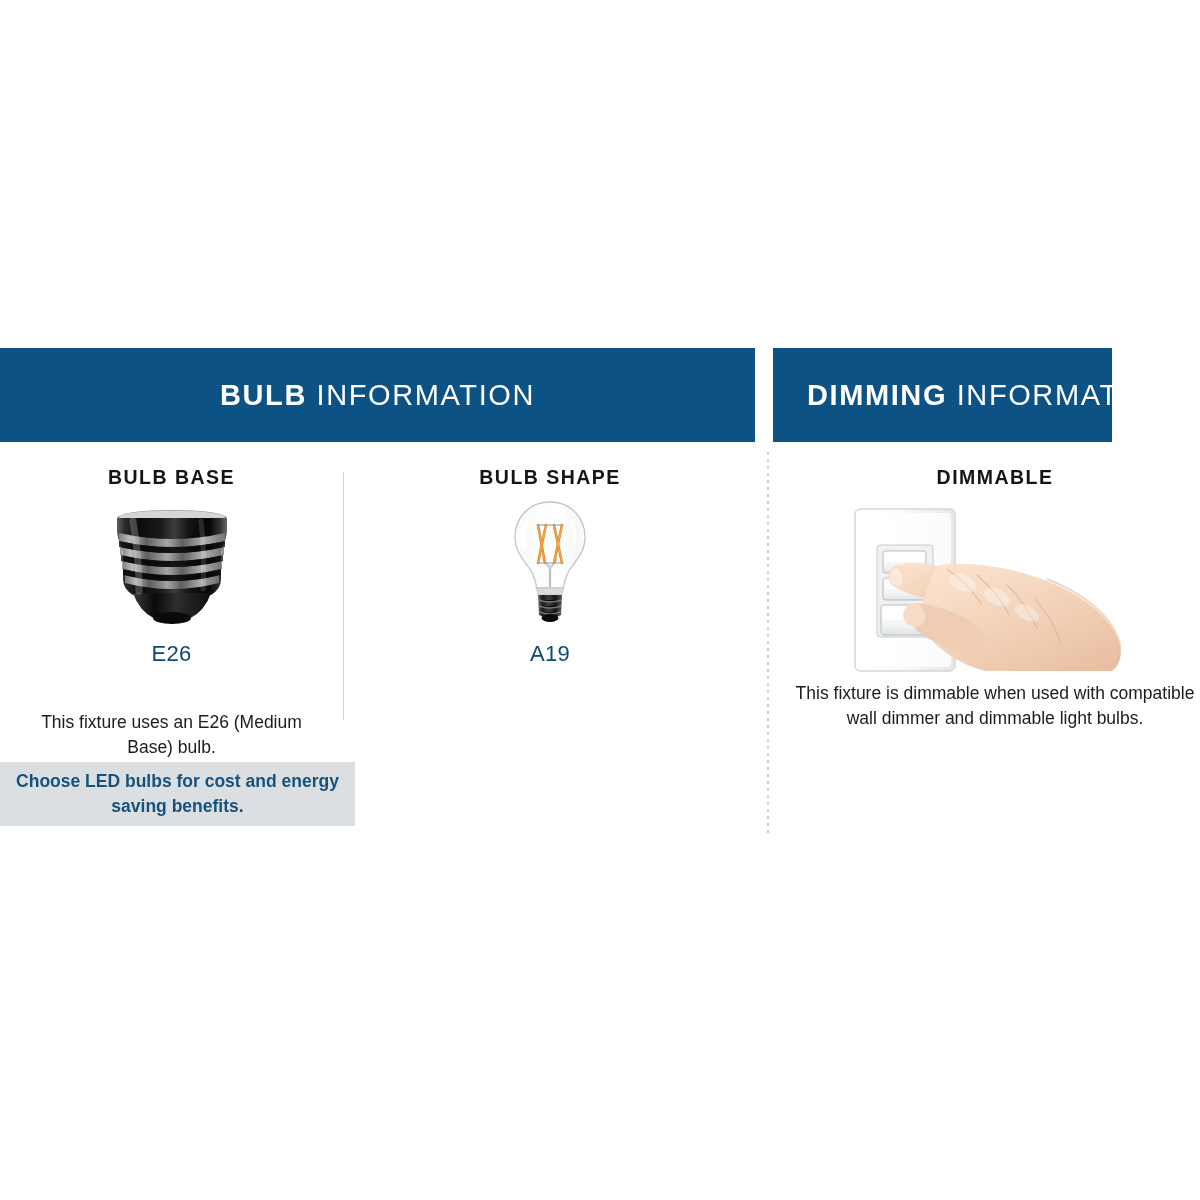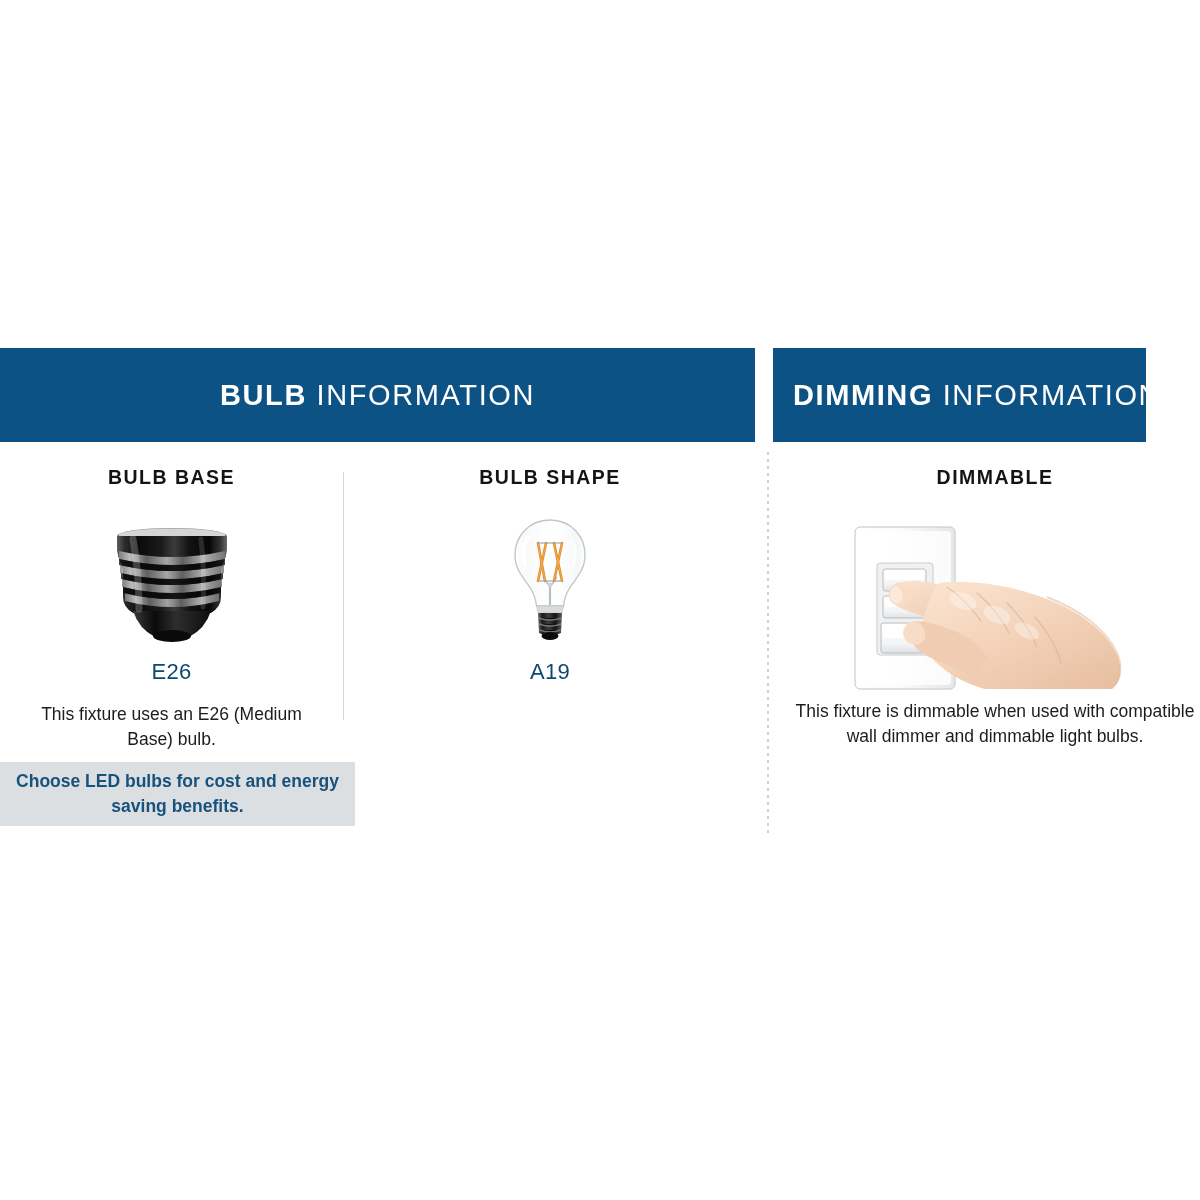--- a/index.html
+++ b/index.html
@@ -24,21 +24,21 @@
   .header-bar {
     position: absolute;
     top: 348px;
     height: 94px;
     background: #0d5284;
     display: flex;
     align-items: center;
     justify-content: center;
   }
   #header-bulb   { left: 0px;   width: 755px; }
-  #header-dimming{ left: 773px; width: 373px; justify-content: flex-start; padding-left: 20px; }
+  #header-dimming{ left: 773px; width: 339px; justify-content: flex-start; padding-left: 34px; }
 
   .header-title {
     color: #ffffff;
     font-size: 29px;
     letter-spacing: 0.055em;
     white-space: nowrap;
     font-weight: 300;
   }
   .header-title .strong { font-weight: 700; }
 
@@ -70,21 +70,21 @@
   }
   #col-bulb-base  { left: 0px;   width: 343px; }
   #col-bulb-shape { left: 344px; width: 412px; }
   #col-dimmable   { left: 790px; width: 410px; }
 
   .col-heading {
     font-size: 19.5px;
     font-weight: 700;
     color: #141414;
     letter-spacing: 0.075em;
-    margin-bottom: 28px;
+    margin-bottom: 10px;
     white-space: nowrap;
   }
 
   .art-slot {
     display: flex;
     align-items: flex-end;
     justify-content: center;
   }
   #art-base  { height: 128px; margin-top: 6px; }
   #art-shape { height: 128px; margin-top: 6px; }
@@ -97,21 +97,21 @@
     margin-top: 14px;
     letter-spacing: 0.01em;
   }
 
   .body-copy {
     font-size: 17.5px;
     line-height: 1.42;
     color: #1c1c1c;
     font-weight: 400;
   }
-  #copy-base  { margin-top: 17px; padding: 0 22px; }
+  #copy-base  { margin-top: 43px; padding: 0 22px; }
   #copy-shape { margin-top: 27px; padding: 0 18px; }
   #copy-dim   { padding: 0 4px; }
 
   
   #led-callout {
     position: absolute;
     left: 0px;
     top: 762px;
     width: 355px;
     height: 64px;

